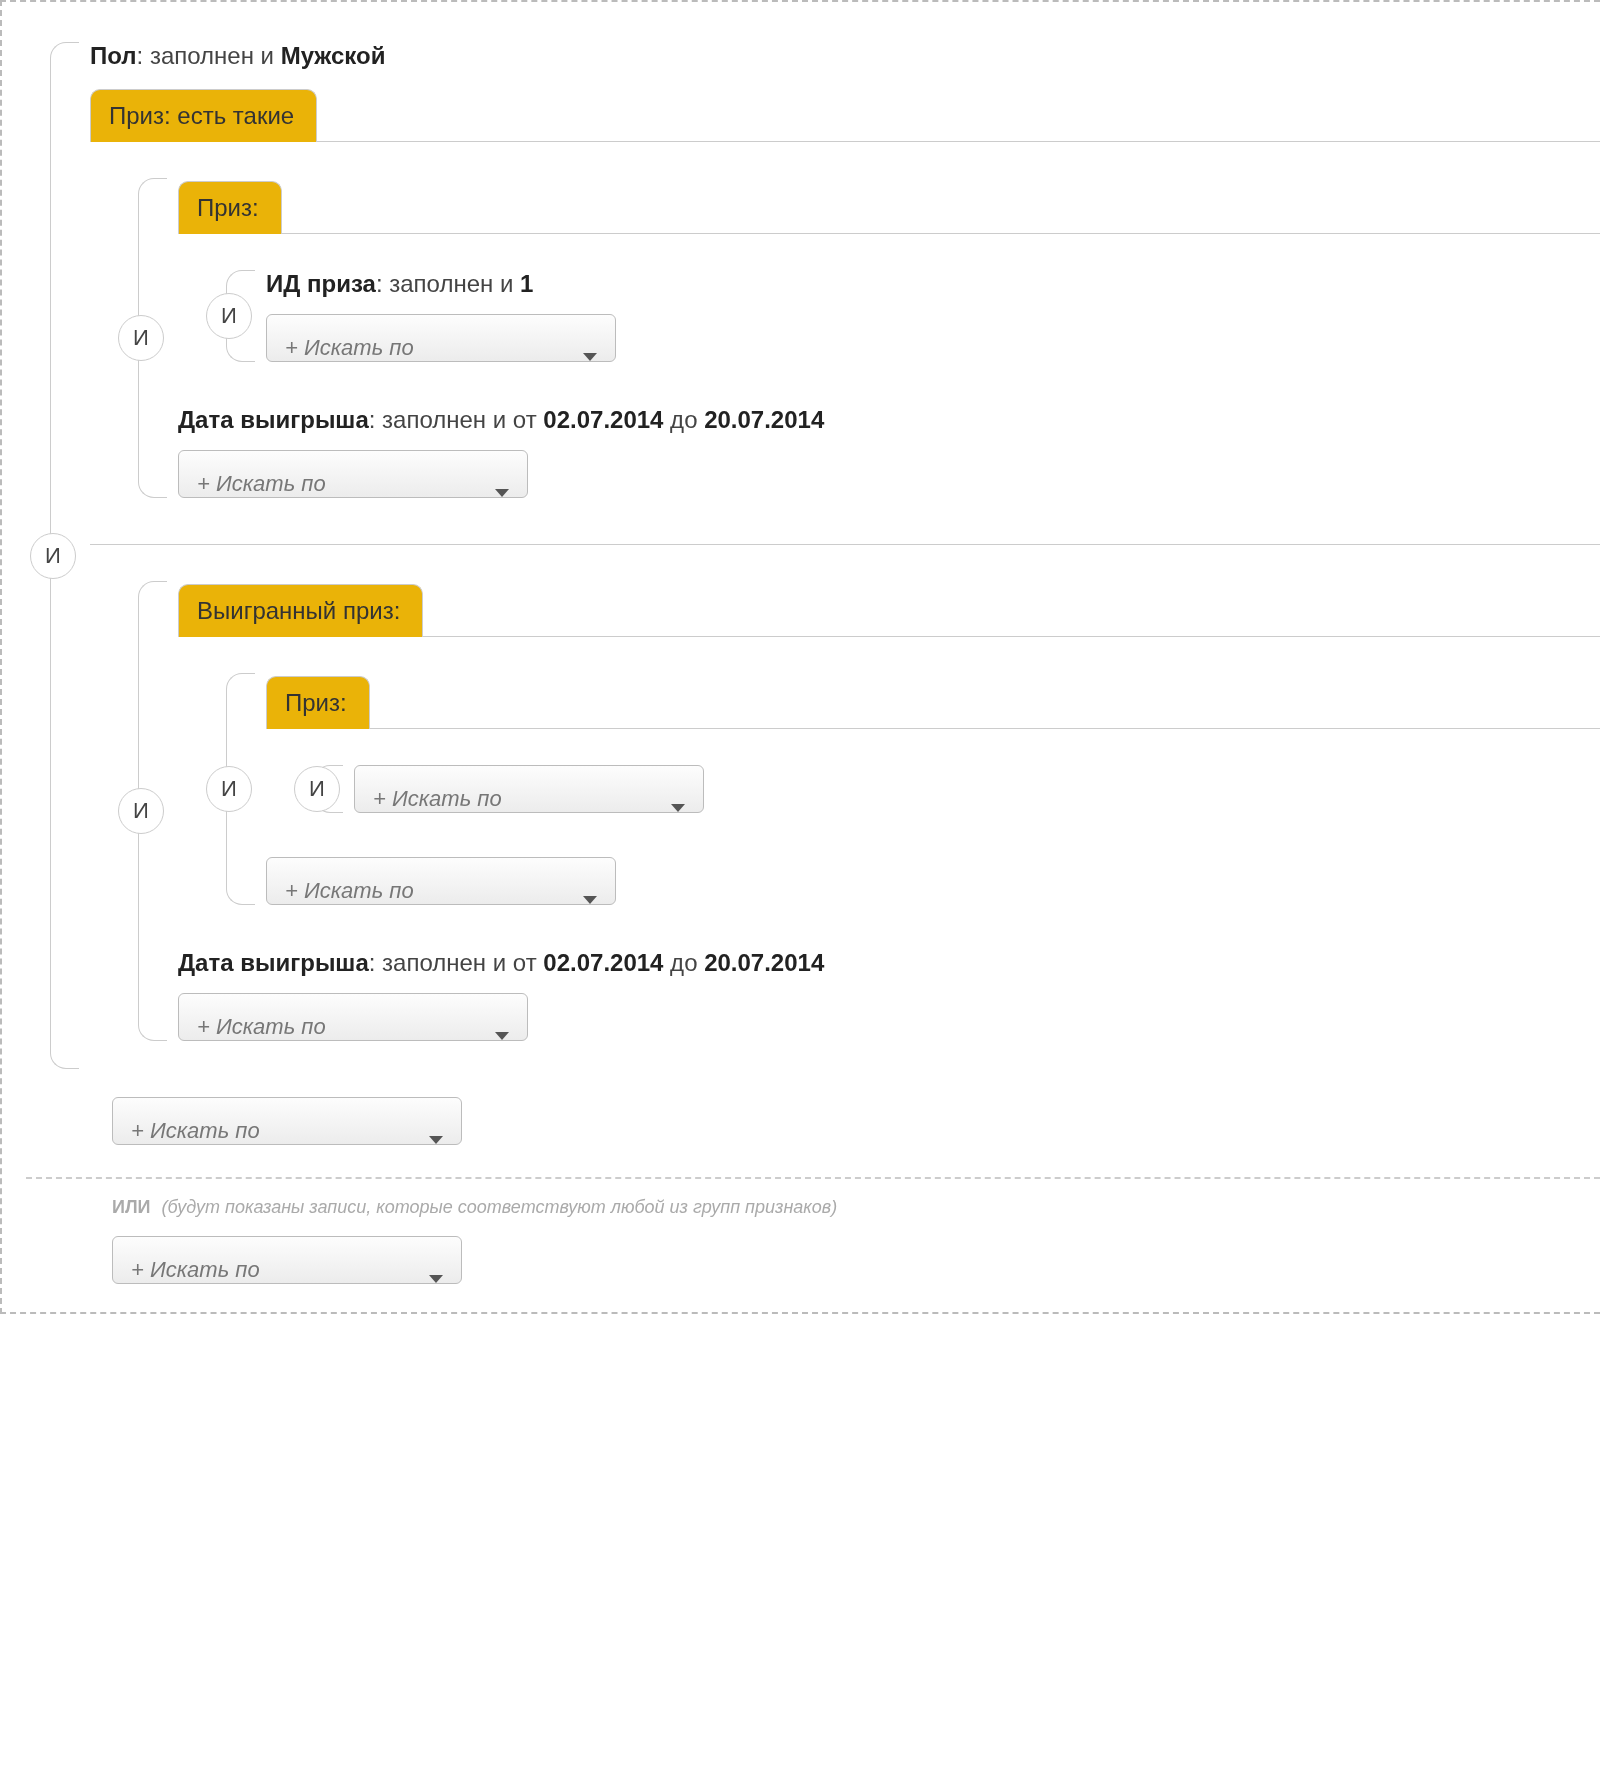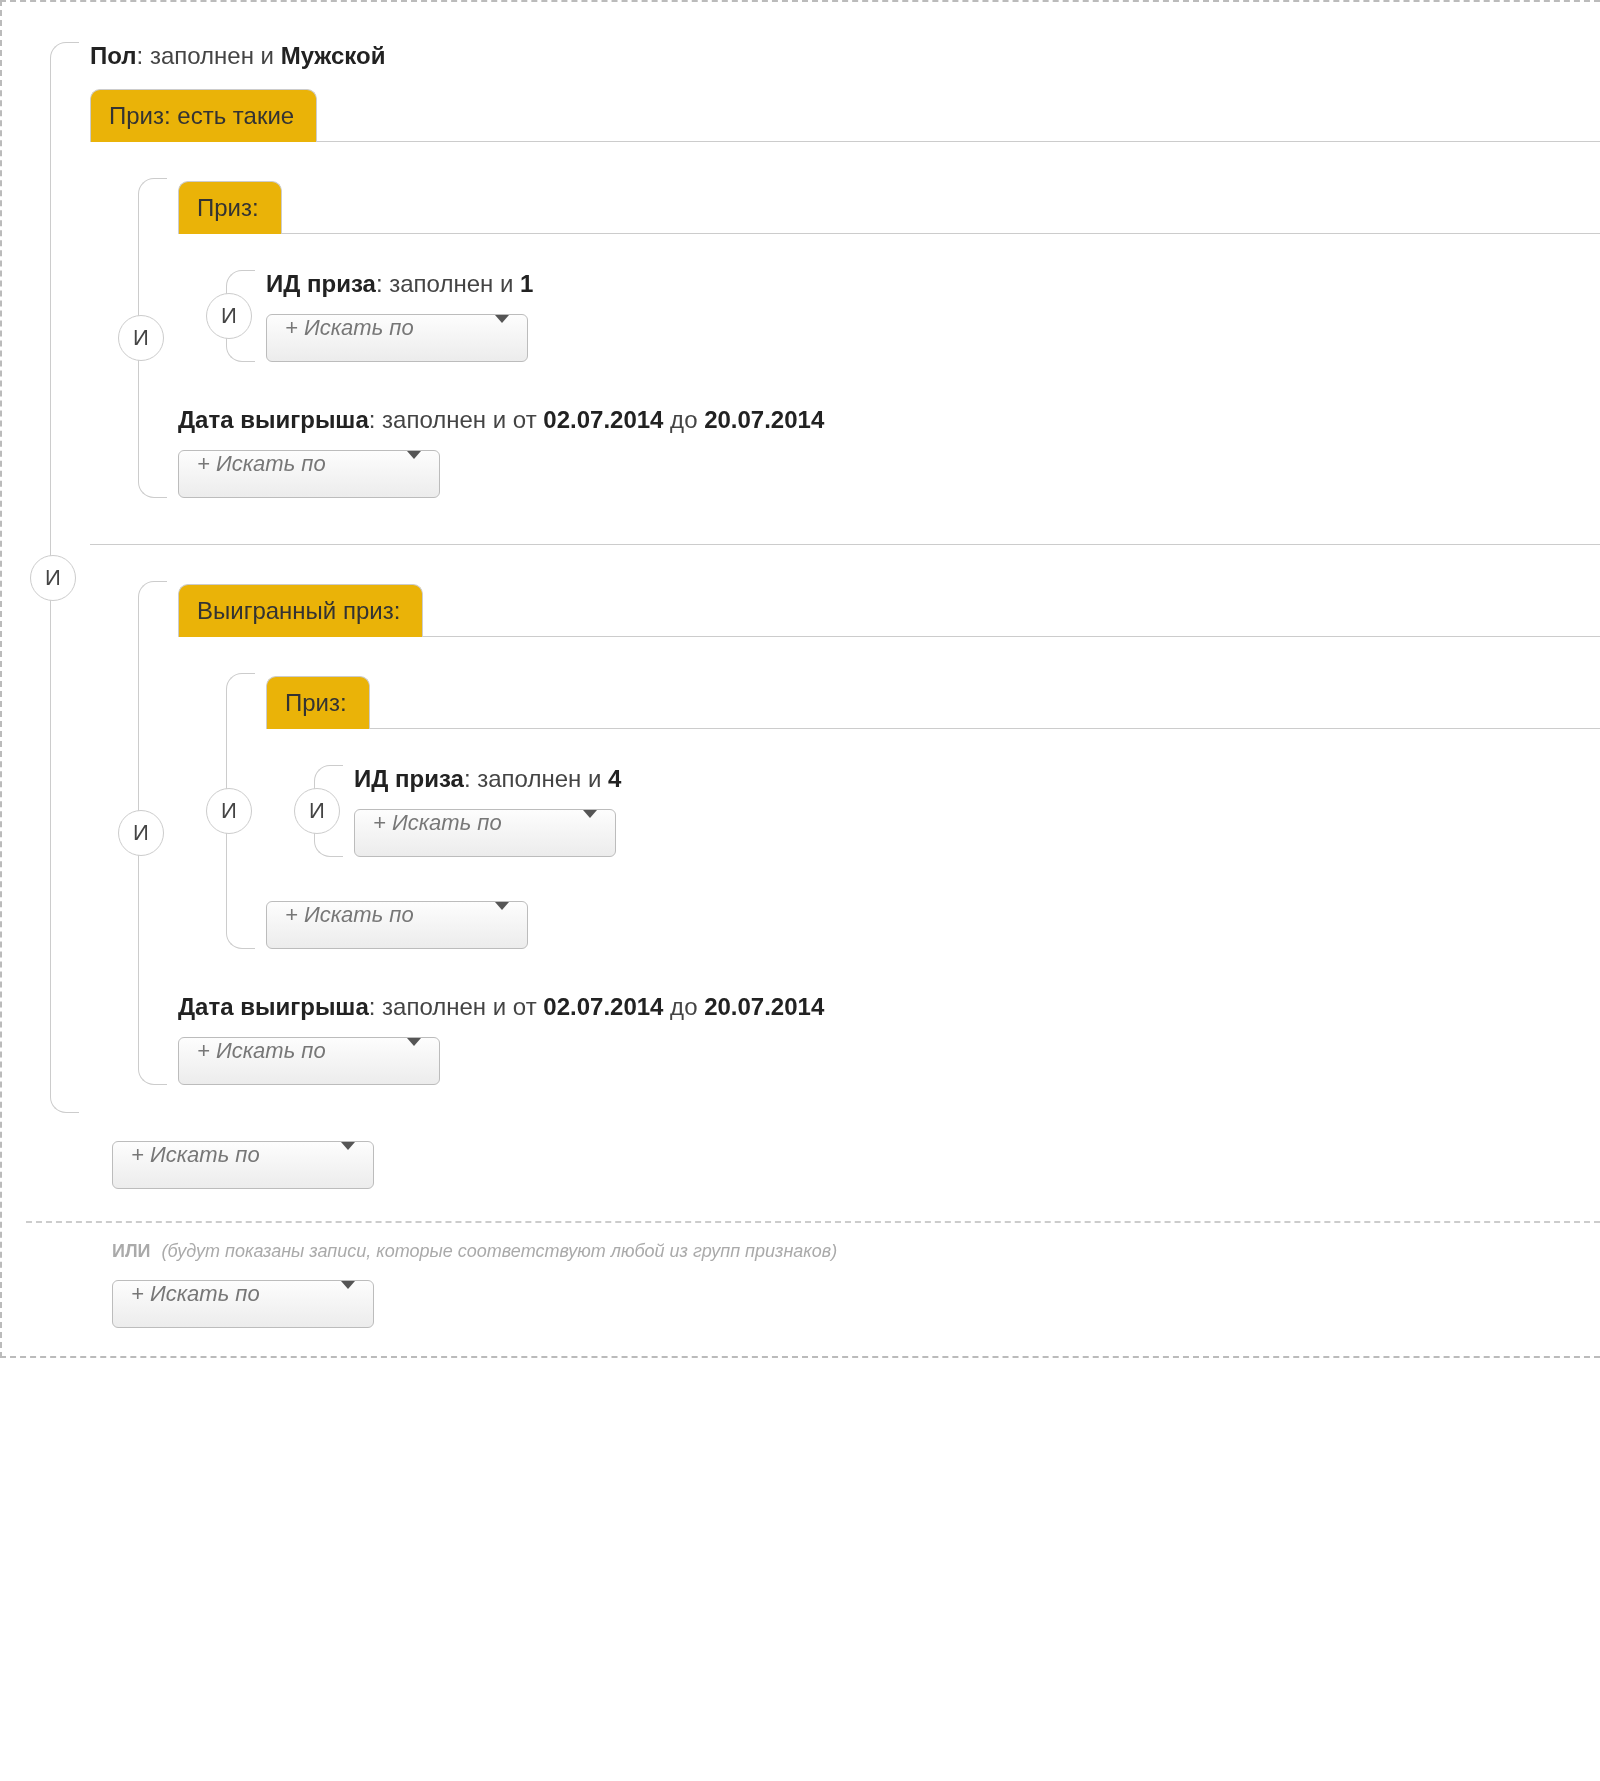--- a/index.html
+++ b/index.html
@@ -74,23 +74,23 @@
     position: relative;
     bottom: -1px;
     z-index: 2;
   }
   .tab-body {
     border-top: 1px solid #ccc;
     padding: 16px 0 16px 0;
   }
   .search-btn {
     display: inline-flex;
-    align-items: flex-start;
+    align-items: flex-end;
     justify-content: space-between;
-    width: 262px;
+    width: 350px;
     height: 48px;
     padding: 0 18px;
     border: 1px solid #bcbcbc;
     border-radius: 6px;
     background: linear-gradient(#fdfdfd, #ececec);
     color: #777;
     font-style: italic;
     font-size: 22px;
     cursor: pointer;
     margin: 8px 0;
@@ -190,23 +190,20 @@
                 <div class="group-and">И</div>
 
                 
                 <div class="tab-box">
                   <div class="tab-header">
                     <span class="lbl">Приз</span><span class="sep">:</span>
                   </div>
                   <div class="tab-body">
                     <div class="group">
                       <div class="group-and">И</div>
-                      <div class="cond-line">
-                        <span class="lbl">ИД приза</span><span class="sep">: </span><span class="txt">заполнен и </span><span class="val">4</span>
-                      </div>
                       <div class="search-btn">
                         <span>+ Искать по</span>
                         <span class="caret"></span>
                       </div>
                     </div>
                   </div>
                 </div>
 
                 <div class="search-btn">
                   <span>+ Искать по</span>

